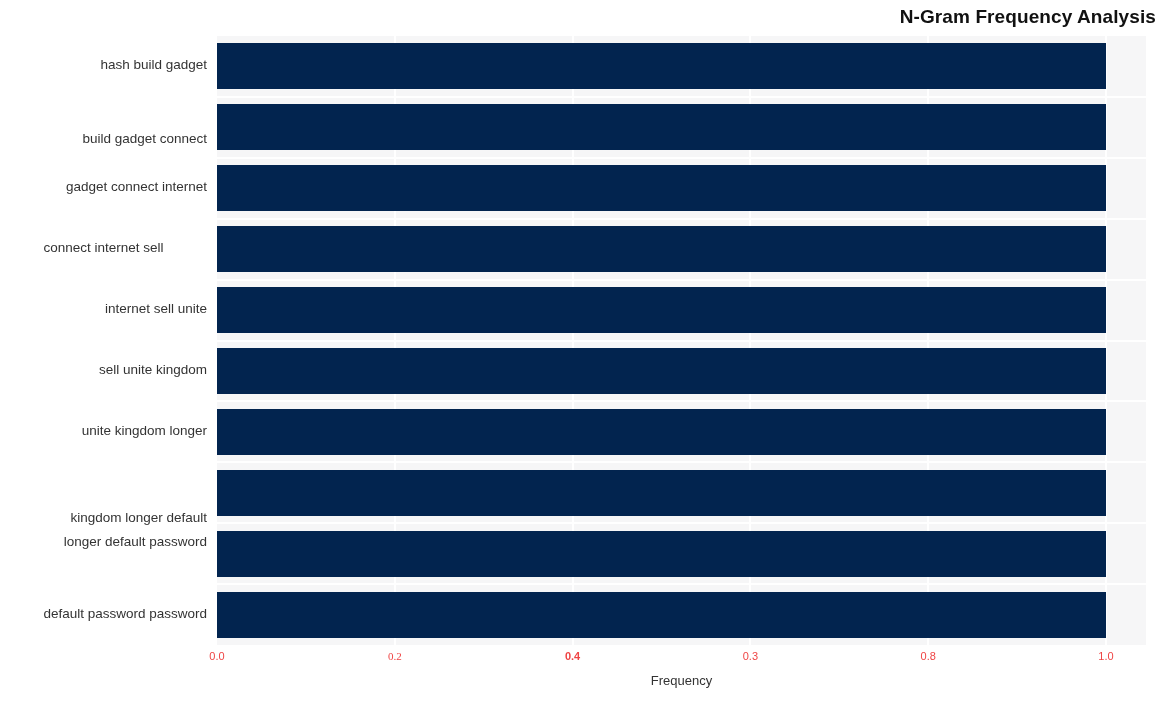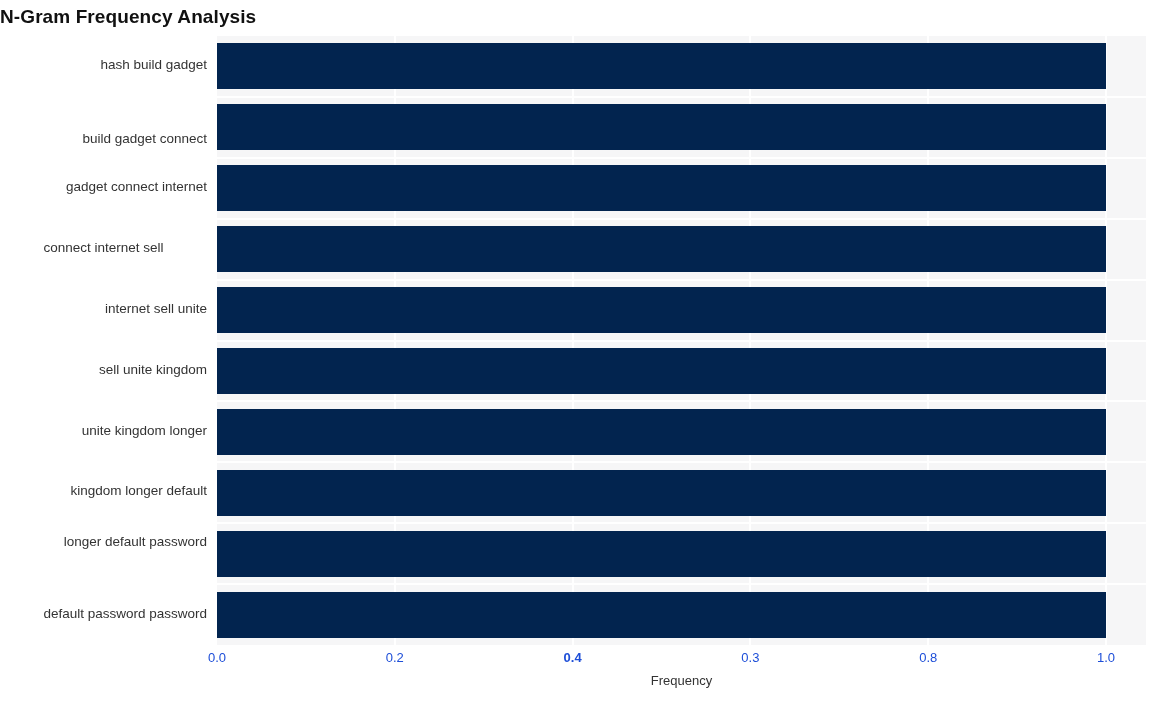--- a/index.html
+++ b/index.html
@@ -20,21 +20,21 @@
     height: 701px;
     background: #ffffff;
   }
 
   
   .chart-title {
     position: absolute;
     left: 0;
     top: 6px;
     width: 1156px;
-    text-align: left;
+    text-align: right;
     font-size: 19px;
     font-weight: bold;
     color: #111111;
     letter-spacing: 0.1px;
   }
 
   
   .plot-area {
     position: absolute;
     left: 217px;
@@ -93,22 +93,22 @@
     position: absolute;
     left: 217px;
     top: 645px;
     width: 929px;
     height: 26px;
   }
   .xtick {
     position: absolute;
     top: 5px;
     transform: translateX(-50%);
-    font-size: 13px;
-    color: #1d4ed8;
+    font-size: 11px;
+    color: #ef4444;
     white-space: nowrap;
   }
 
   .xaxis-title {
     position: absolute;
     left: 217px;
     top: 673px;
     width: 929px;
     text-align: center;
     font-size: 13px;
@@ -123,21 +123,21 @@
   <div class="chart-title">N-Gram Frequency Analysis</div>
 
   <div class="y-axis">
       <div class="ylabel" style="top: 21.45px; padding-left: 12px;">hash build gadget</div>
       <div class="ylabel" style="top: 82.35px; margin-top: 13px;">build gadget connect</div>
       <div class="ylabel" style="top: 143.25px;">gadget connect internet</div>
       <div class="ylabel" style="top: 204.15px; text-align: center;">connect internet sell</div>
       <div class="ylabel" style="top: 265.05px; text-align: right;">internet sell unite</div>
       <div class="ylabel" style="top: 325.95px;">sell unite kingdom</div>
       <div class="ylabel" style="top: 386.85px;">unite kingdom longer</div>
-      <div class="ylabel" style="top: 447px;">kingdom longer default</div>
+      <div class="ylabel" style="top: 474px;">kingdom longer default</div>
       <div class="ylabel" style="top: 498px;">longer default password</div>
       <div class="ylabel" style="top: 569.55px;">default password password</div>
     </div>
 
   <div class="plot-area">
       <div class="gridline-h" style="top: 59.9px;"></div>
       <div class="gridline-h" style="top: 120.8px;"></div>
       <div class="gridline-h" style="top: 181.7px;"></div>
       <div class="gridline-h" style="top: 242.6px;"></div>
       <div class="gridline-h" style="top: 303.5px;"></div>
@@ -157,21 +157,21 @@
       <div class="bar" title="internet sell unite: 1" style="top: 251.06px; height: 45.9795px; width: 888.995px; background: rgb(2, 36, 79);"></div>
       <div class="bar" title="sell unite kingdom: 1" style="top: 311.96px; height: 45.9795px; width: 888.995px; background: rgb(2, 36, 79);"></div>
       <div class="bar" title="unite kingdom longer: 1" style="top: 372.86px; height: 45.9795px; width: 888.995px; background: rgb(2, 36, 79);"></div>
       <div class="bar" title="kingdom longer default: 1" style="top: 433.76px; height: 45.9795px; width: 888.995px; background: rgb(2, 36, 79);"></div>
       <div class="bar" title="longer default password: 1" style="top: 494.66px; height: 45.9795px; width: 888.995px; background: rgb(2, 36, 79);"></div>
       <div class="bar" title="default password password: 1" style="top: 555.56px; height: 45.9795px; width: 888.995px; background: rgb(2, 36, 79);"></div>
     </div>
 
   <div class="x-axis">
       <div class="xtick" style="left: 0px;">0.0</div>
-      <div class="xtick" style="left: 177.799px;">0.2</div>
+      <div class="xtick" style="left: 177.799px; font-family: Liberation Serif, serif;">0.2</div>
       <div class="xtick" style="left: 355.598px; font-weight: bold;">0.4</div>
       <div class="xtick" style="left: 533.397px;">0.3</div>
       <div class="xtick" style="left: 711.196px;">0.8</div>
       <div class="xtick" style="left: 888.995px;">1.0</div>
     </div>
 
   <div class="xaxis-title">Frequency</div>
 
 </div>
 

